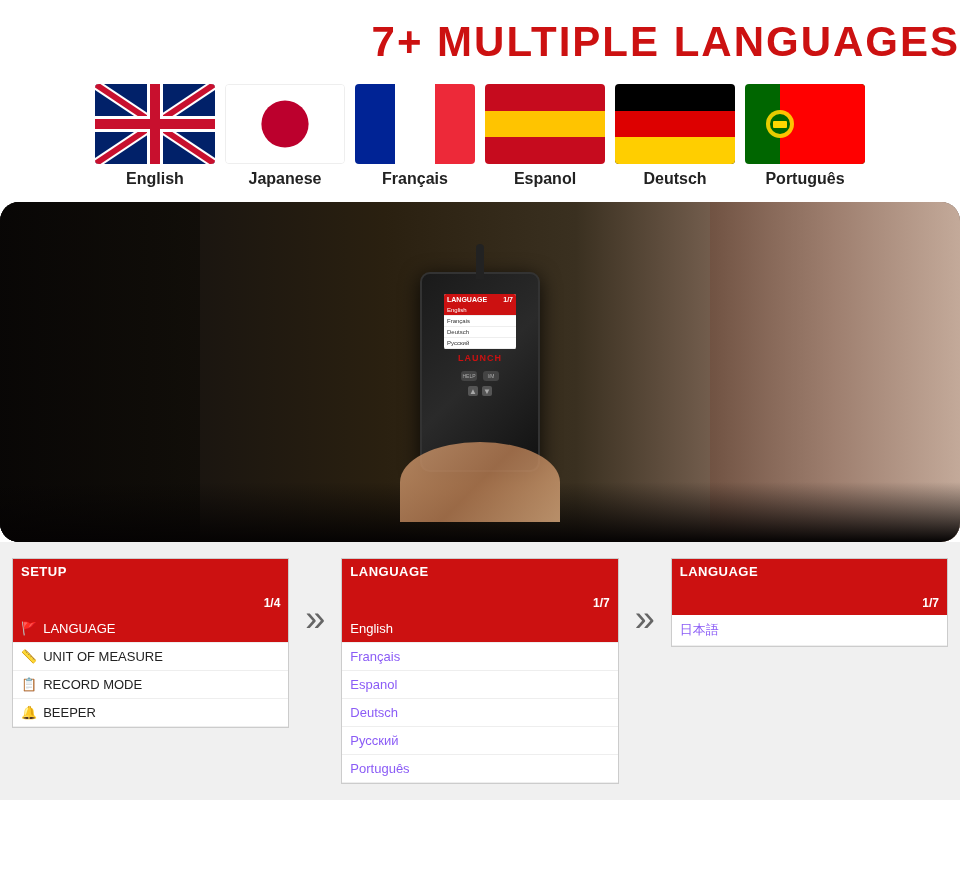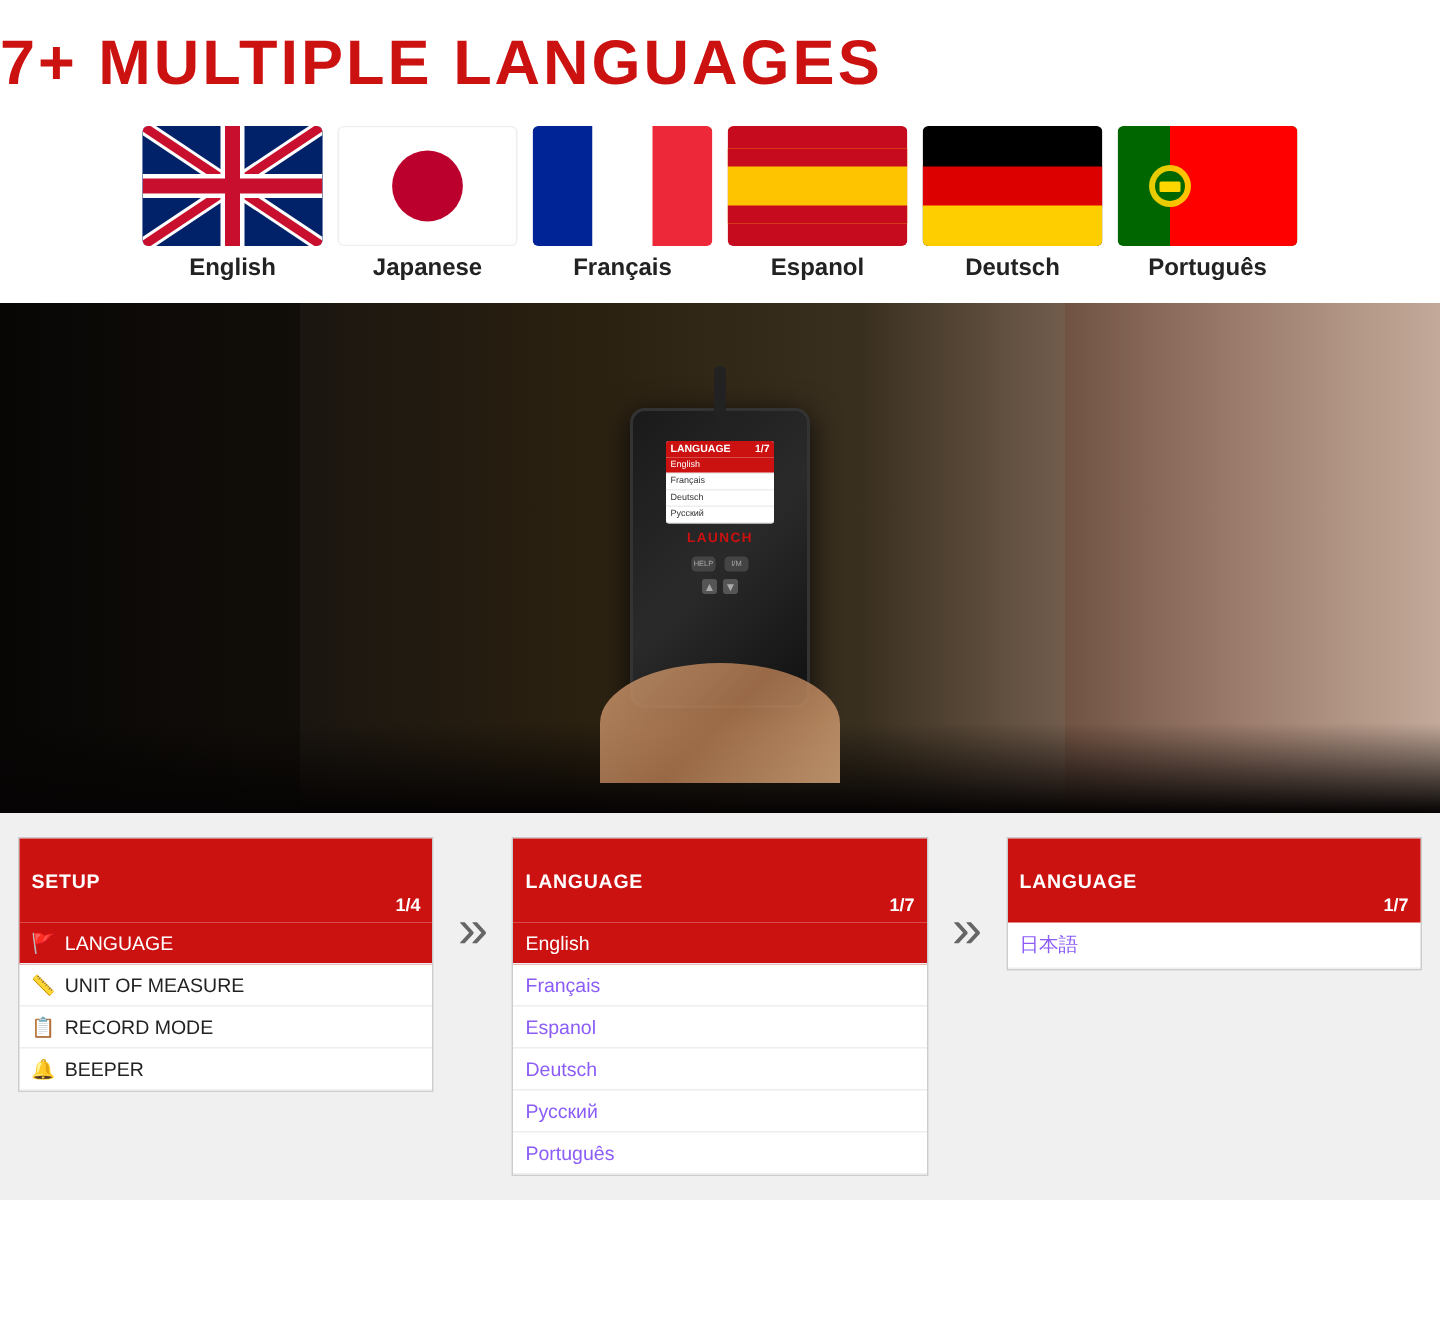--- a/index.html
+++ b/index.html
@@ -5,21 +5,21 @@
     * { margin: 0; padding: 0; box-sizing: border-box; }
     body {
       width: 960px;
       background: #fff;
       font-family: Arial, sans-serif;
       overflow-x: hidden;
     }
 
     
     .title-section {
-      text-align: left;
+      text-align: right;
       padding: 18px 0 10px;
       background: #fff;
     }
     .main-title {
       font-size: 42px;
       font-weight: 900;
       color: #cc1111;
       letter-spacing: 2px;
       text-transform: uppercase;
     }
@@ -92,20 +92,21 @@
     
     .photo-section {
       width: 960px;
       height: 340px;
       background: linear-gradient(135deg, #1a1a1a 0%, #2a2a2a 30%, #3a3a3a 60%, #555 100%);
       position: relative;
       overflow: hidden;
       display: flex;
       align-items: center;
       justify-content: center;
+      border-radius: 19px;
     }
     
     .car-interior {
       position: absolute;
       inset: 0;
       background:
         linear-gradient(to right, #0d0b09 0%, #1a1510 20%, #2a2010 40%, #3a3020 60%, #8a7060 80%, #b09080 100%);
     }
     
     .device-container {
@@ -201,21 +202,21 @@
       background: #fff;
       font-size: 13px;
     }
     .panel-header {
       background: #cc1111;
       color: #fff;
       font-weight: bold;
       padding: 5px 8px;
       display: flex;
       justify-content: space-between;
-      align-items: center;
+      align-items: flex-start;
     }
     .panel-header-title {
       font-size: 13px;
       font-weight: bold;
       letter-spacing: 0.5px;
     }
     .panel-header-num {
       font-size: 12px;
       margin-top: 32px;
     }

